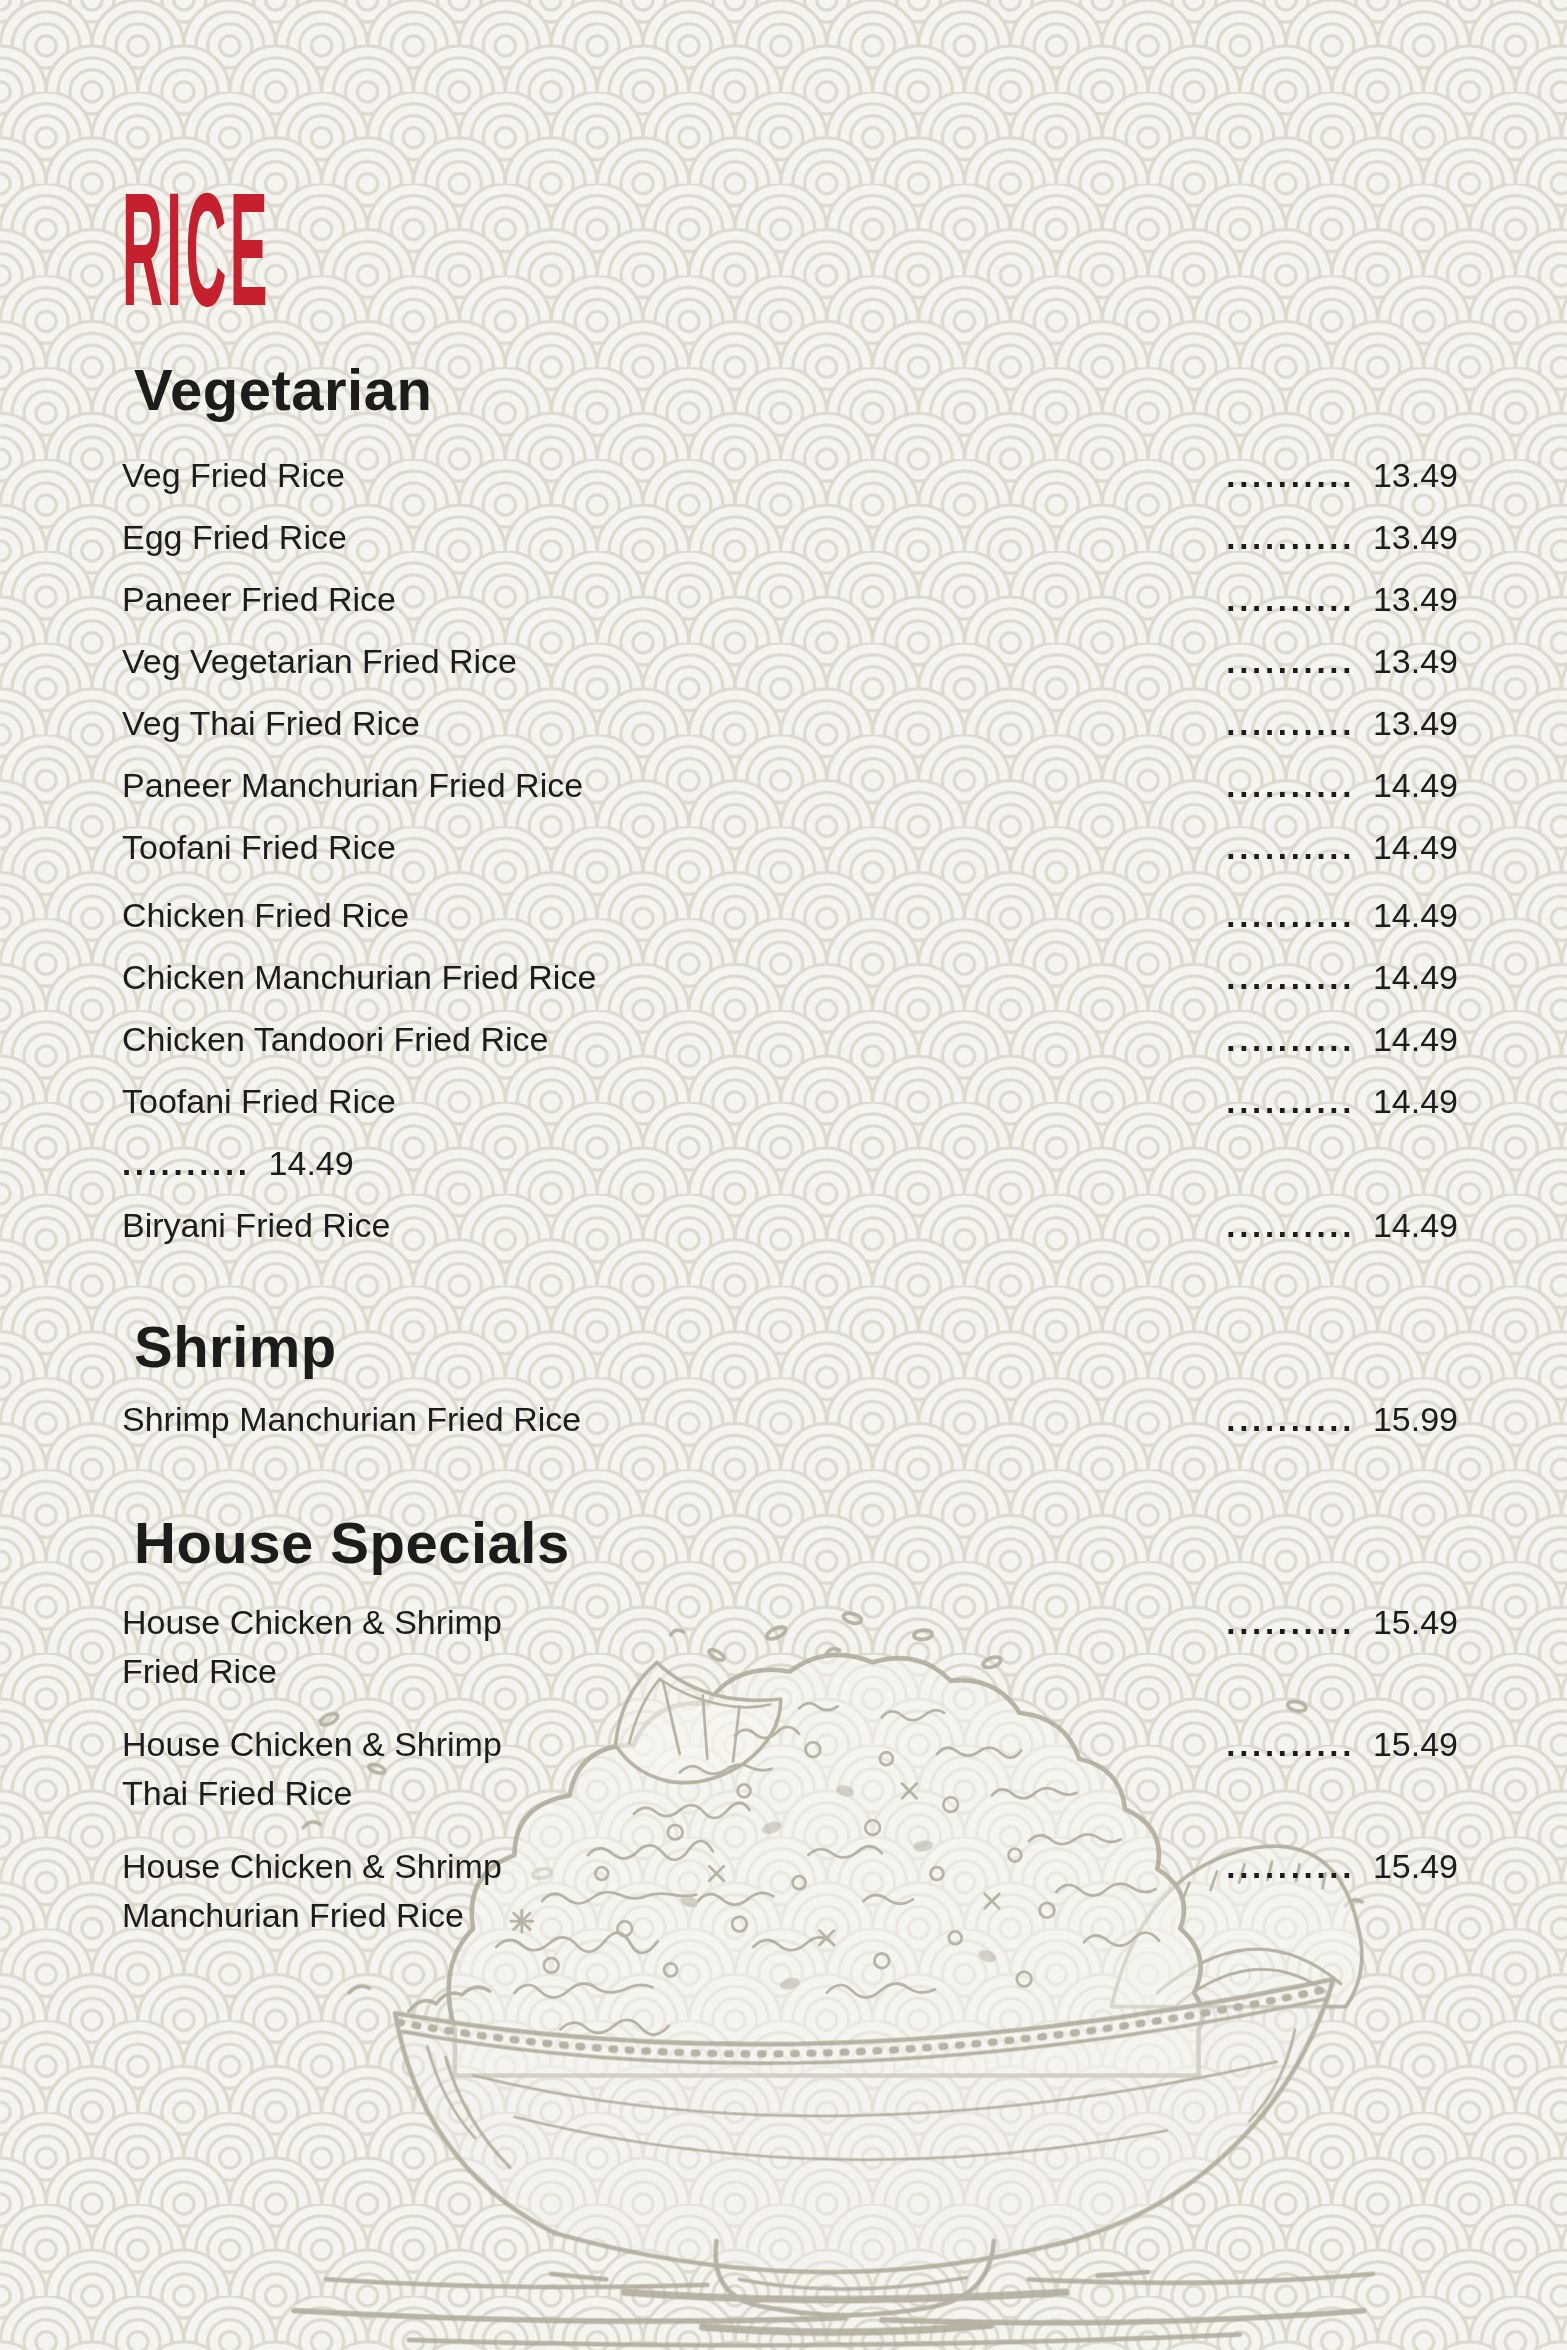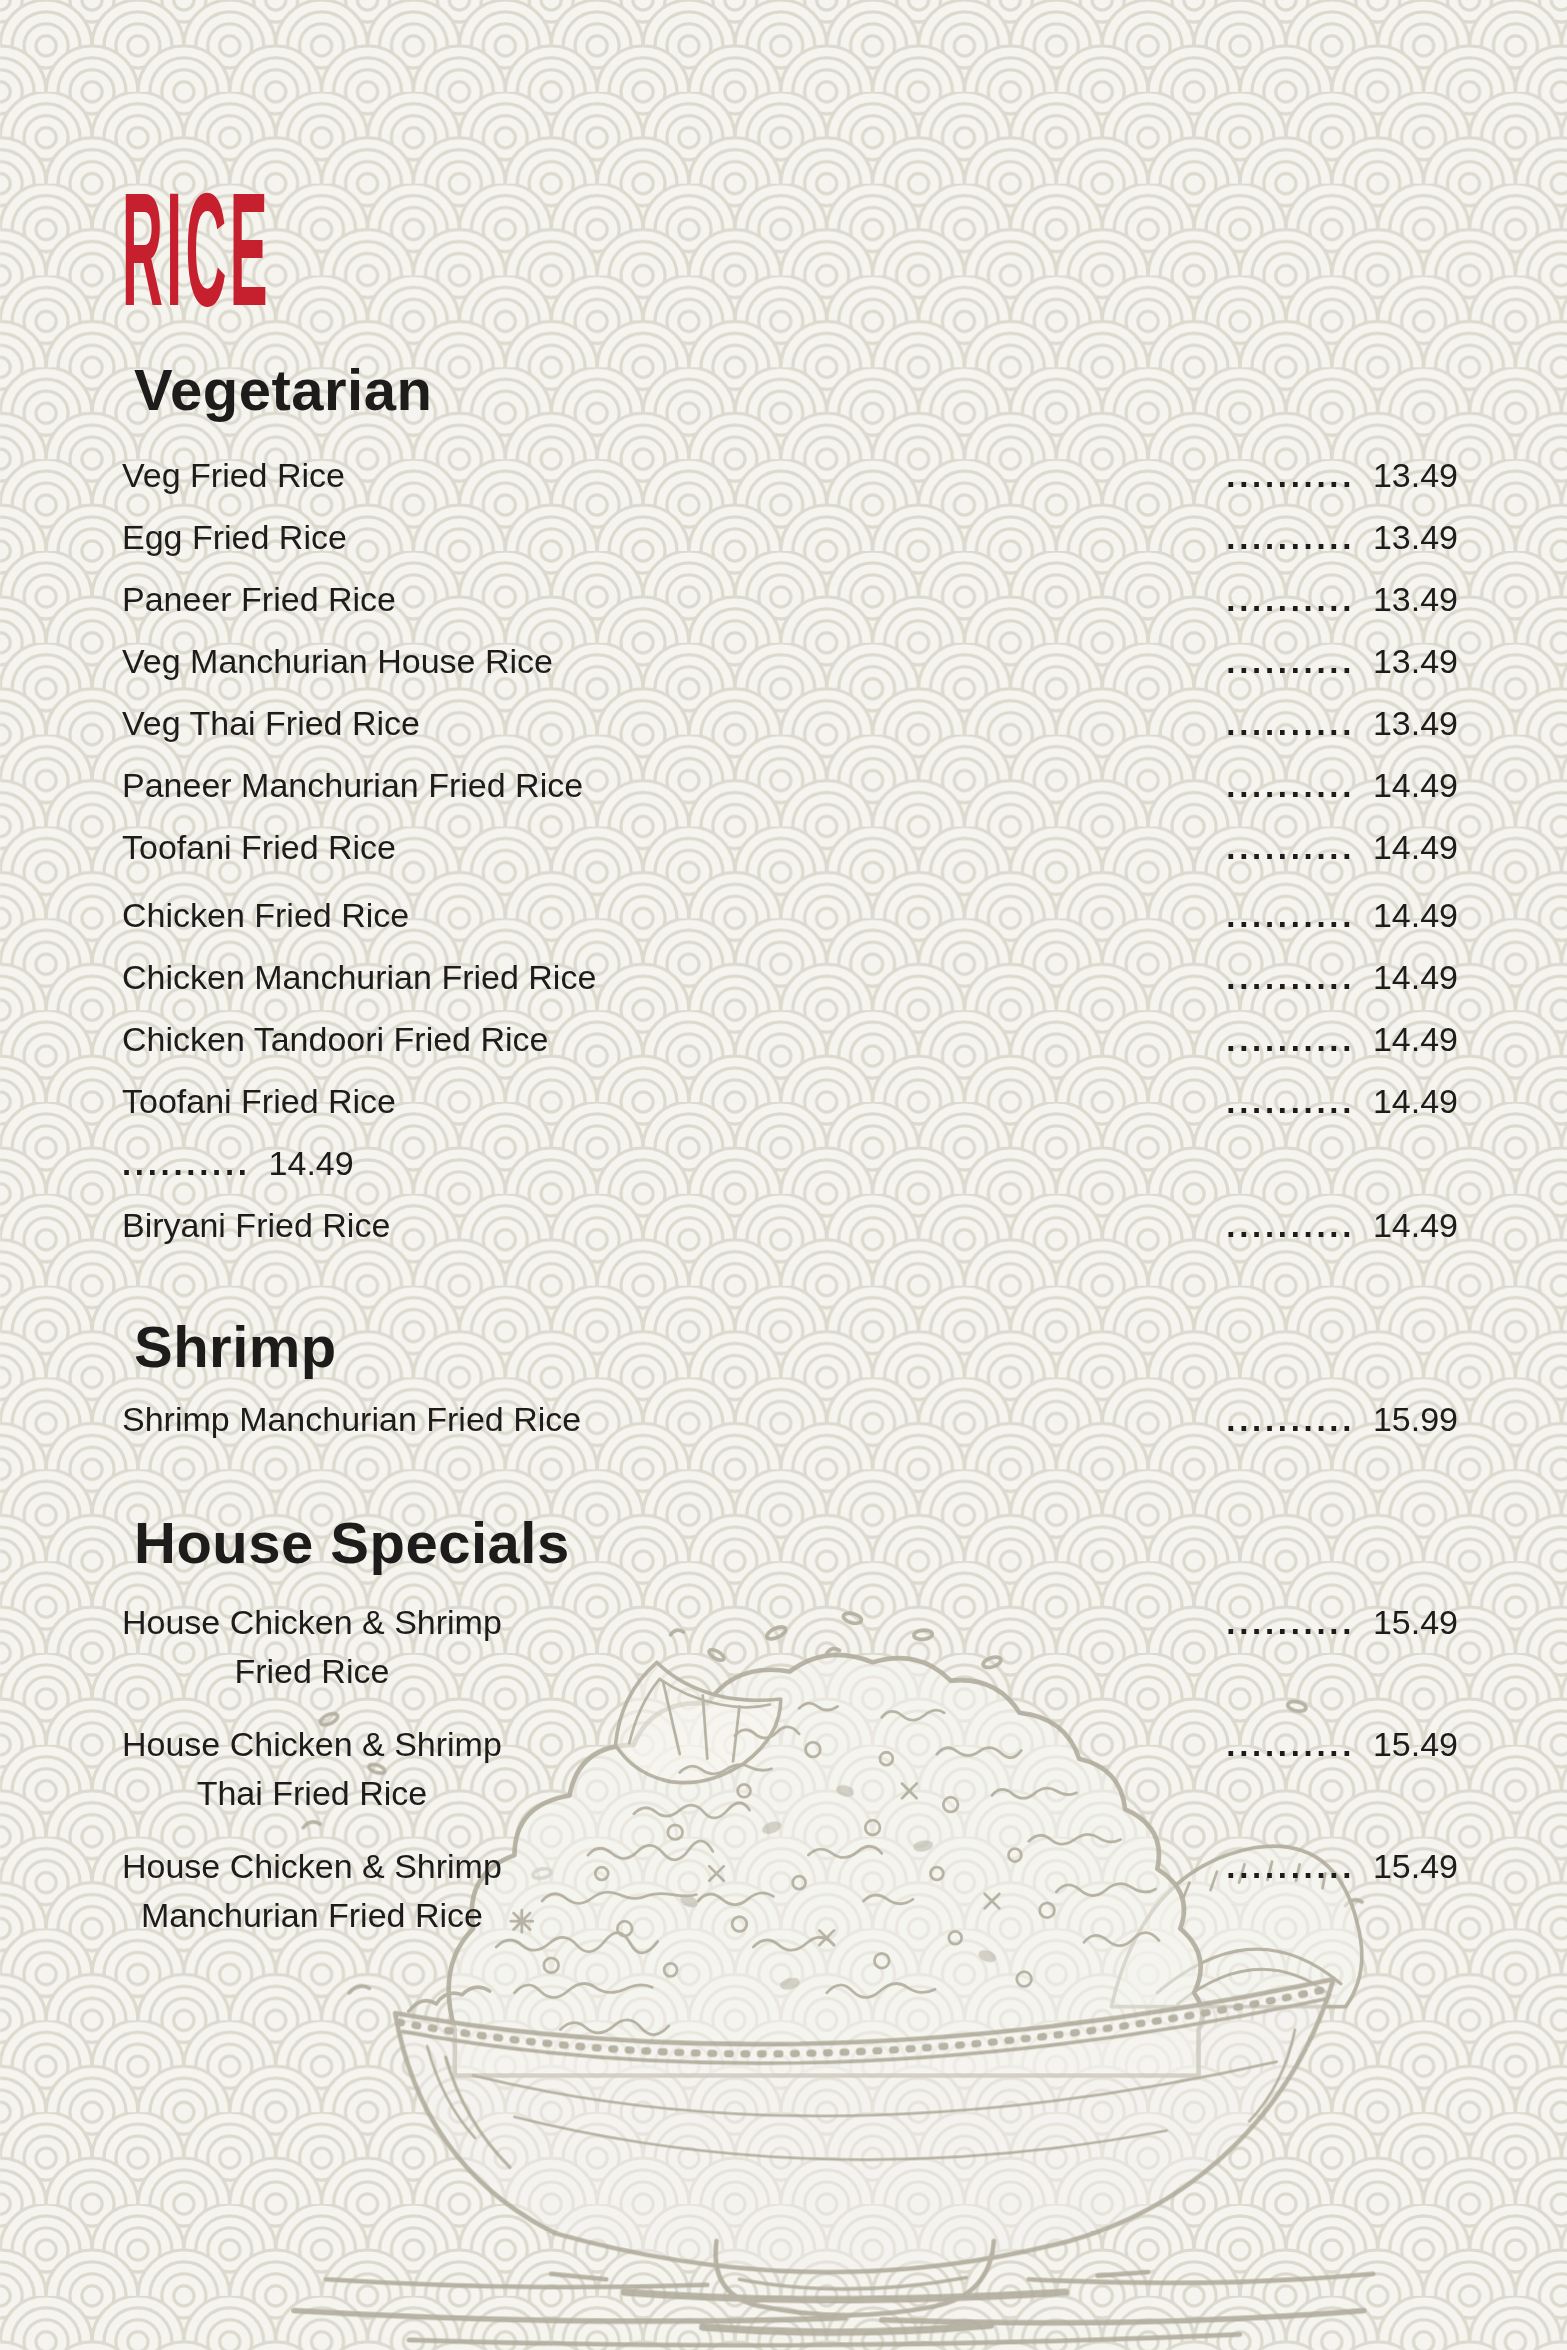--- a/index.html
+++ b/index.html
@@ -40,21 +40,20 @@
   .menu-row{
     display:flex;justify-content:space-between;align-items:center;
     height:62px;
   }
   .menu-row.twolines{
     height:auto;align-items:flex-start;margin-bottom:24px;
   }
   .item-name{
     font-size:34px;line-height:49px;font-weight:500;
     white-space:pre-line;
-    text-align:center;
   }
   .leader{display:flex;align-items:baseline;gap:15px;line-height:49px;}
   .dots{font-size:33px;font-weight:700;letter-spacing:3.7px;}
   .dots::before{content:"..........";}
   .price{font-size:34px;font-weight:500;min-width:88px;text-align:right;}
 </style>
 </head>
 <body>
 
 <svg class="bg-pattern" width="1568" height="2351" viewBox="0 0 1707 2560" aria-hidden="true">
@@ -208,21 +207,21 @@
         </div>
     </div>
     <div class="menu-row">
       <div class="item-name">Paneer Fried Rice</div>
       <div class="leader">
           <span class="dots"></span>
           <span class="price">13.49</span>
         </div>
     </div>
     <div class="menu-row">
-      <div class="item-name">Veg Manchurian House Rice</div>
+      <div class="item-name">Veg Vegetarian Fried Rice</div>
       <div class="leader">
           <span class="dots"></span>
           <span class="price">13.49</span>
         </div>
     </div>
     <div class="menu-row">
       <div class="item-name">Veg Thai Fried Rice</div>
       <div class="leader">
           <span class="dots"></span>
           <span class="price">13.49</span>

